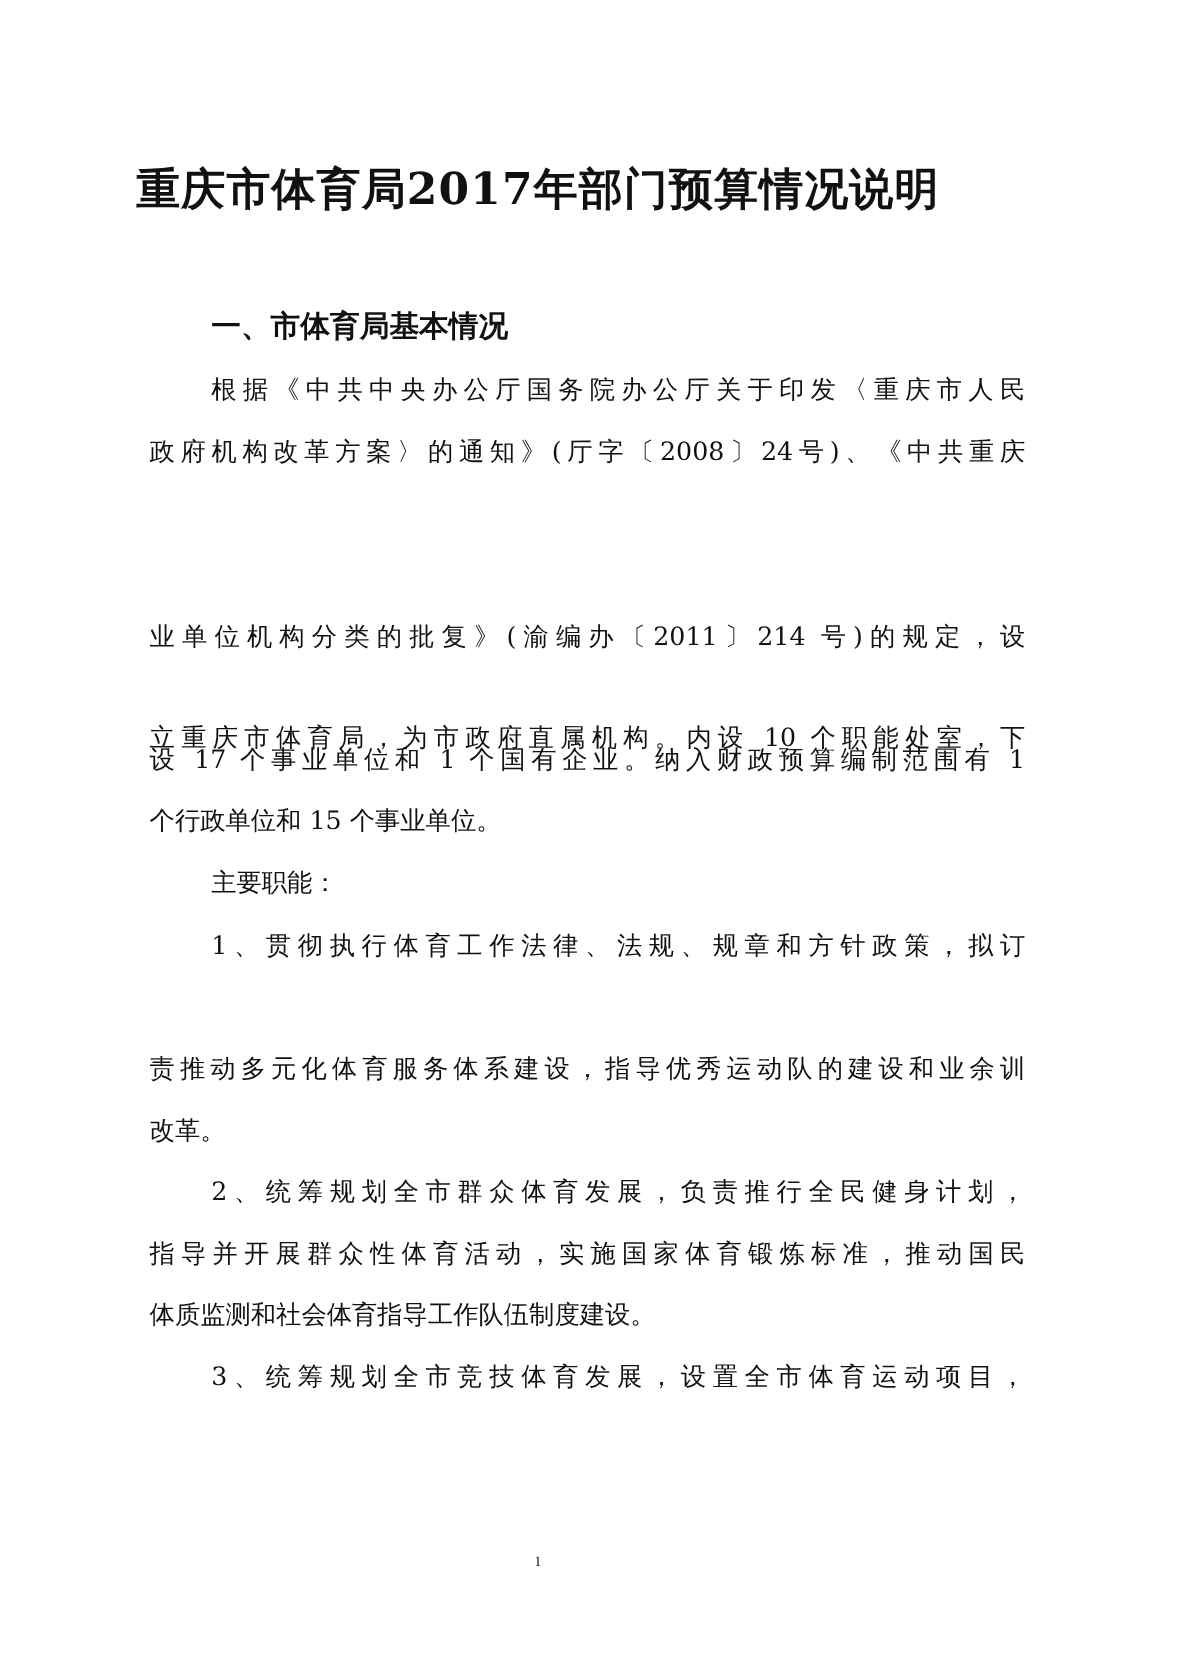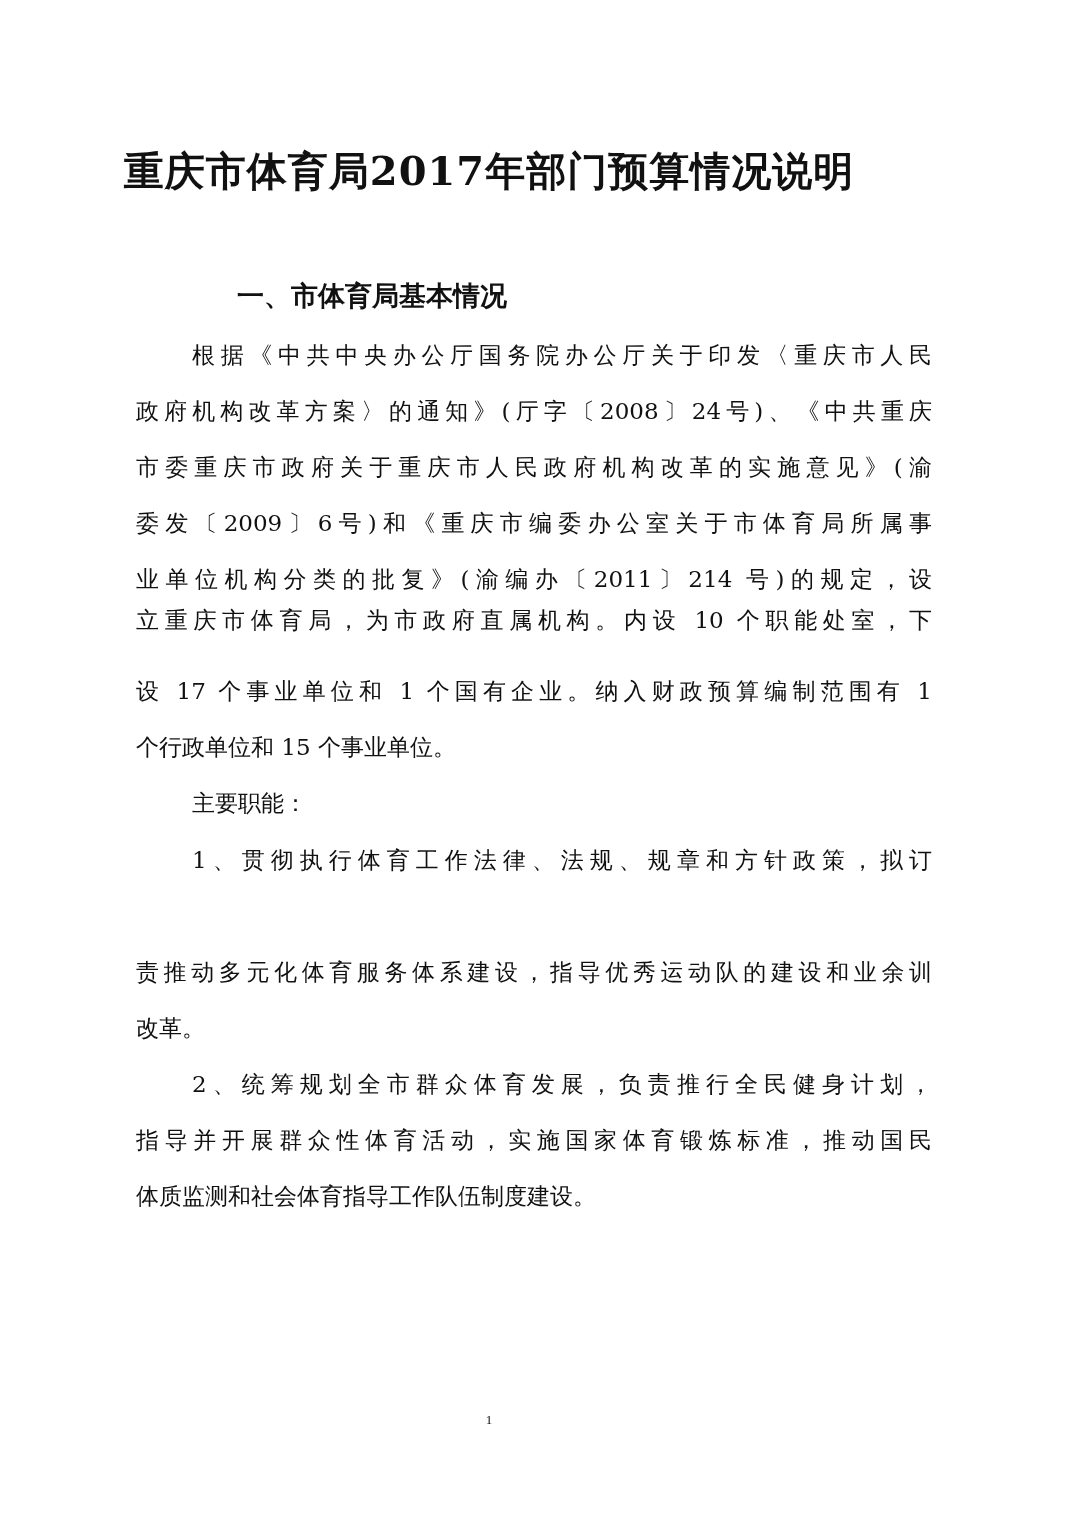--- a/index.html
+++ b/index.html
@@ -11,21 +11,20 @@
   .page { position: absolute; left: 0; top: 0; width: 978px; height: 1520px; }
   .title {
     position: absolute; left: 0; right: 0; top: 144px;
     text-align: center; font-size: 40px; font-weight: bold; letter-spacing: 1px;
     font-family: "DejaVu Serif", "Liberation Serif", serif;
   }
   .heading {
     position: absolute; left: 192px; top: 278px;
     font-size: 27px; font-weight: bold;
     font-family: "DejaVu Sans", "Liberation Sans", sans-serif;
-    margin-left: 45px;
   }
   .line {
     position: absolute; left: 136px; width: 796px;
     font-size: 23px; line-height: 36px; white-space: nowrap;
     text-align: justify; text-align-last: justify;
   }
   .line.last { text-align-last: left; }
   .line.indent { left: 192px; width: 740px; }
   .line.short { text-align-last: left; }
   .page-number {
@@ -37,32 +36,31 @@
 </head>
 <body>
 
 <div class="page">
   <div class="title">重庆市体育局2017年部门预算情况说明</div>
 
   <div class="heading">一、市体育局基本情况</div>
 
   <div class="line indent" style="top:337px">根据《中共中央办公厅国务院办公厅关于印发〈重庆市人民</div>
   <div class="line" style="top:393px">政府机构改革方案〉的通知》(厅字〔2008〕24号)、《中共重庆</div>
-  <div class="line" style="top:449px">市委重庆市政府关于重庆市人民政府机构改革的实施意见》(渝</div>
-  <div class="line" style="top:505px">委发〔2009〕6号)和《重庆市编委办公室关于市体育局所属事</div>
   <div class="line" style="top:561px">业单位机构分类的批复》(渝编办〔2011〕214 号)的规定，设</div>
-  <div class="line" style="top:602px">立重庆市体育局，为市政府直属机构。内设 10 个职能处室，下</div>
+  <div class="line" style="top:653px">立重庆市体育局，为市政府直属机构。内设 10 个职能处室，下</div>
   <div class="line" style="top:673px">设 17 个事业单位和 1 个国有企业。纳入财政预算编制范围有 1</div>
   <div class="line last" style="top:729px">个行政单位和 15 个事业单位。</div>
 
   <div class="line indent short" style="top:785px">主要职能：</div>
 
   <div class="line indent" style="top:842px">1、贯彻执行体育工作法律、法规、规章和方针政策，拟订</div>
   <div class="line" style="top:954px">责推动多元化体育服务体系建设，指导优秀运动队的建设和业余训</div>
   <div class="line last" style="top:1010px">改革。</div>
 
   <div class="line indent" style="top:1066px">2、统筹规划全市群众体育发展，负责推行全民健身计划，</div>
   <div class="line" style="top:1122px">指导并开展群众性体育活动，实施国家体育锻炼标准，推动国民</div>
   <div class="line last" style="top:1178px">体质监测和社会体育指导工作队伍制度建设。</div>
 
+  <div class="line indent" style="top:1234px">3、统筹规划全市竞技体育发展，设置全市体育运动项目，</div>
 
   <div class="page-number">1</div>
 </div>
 
 </body></html>

